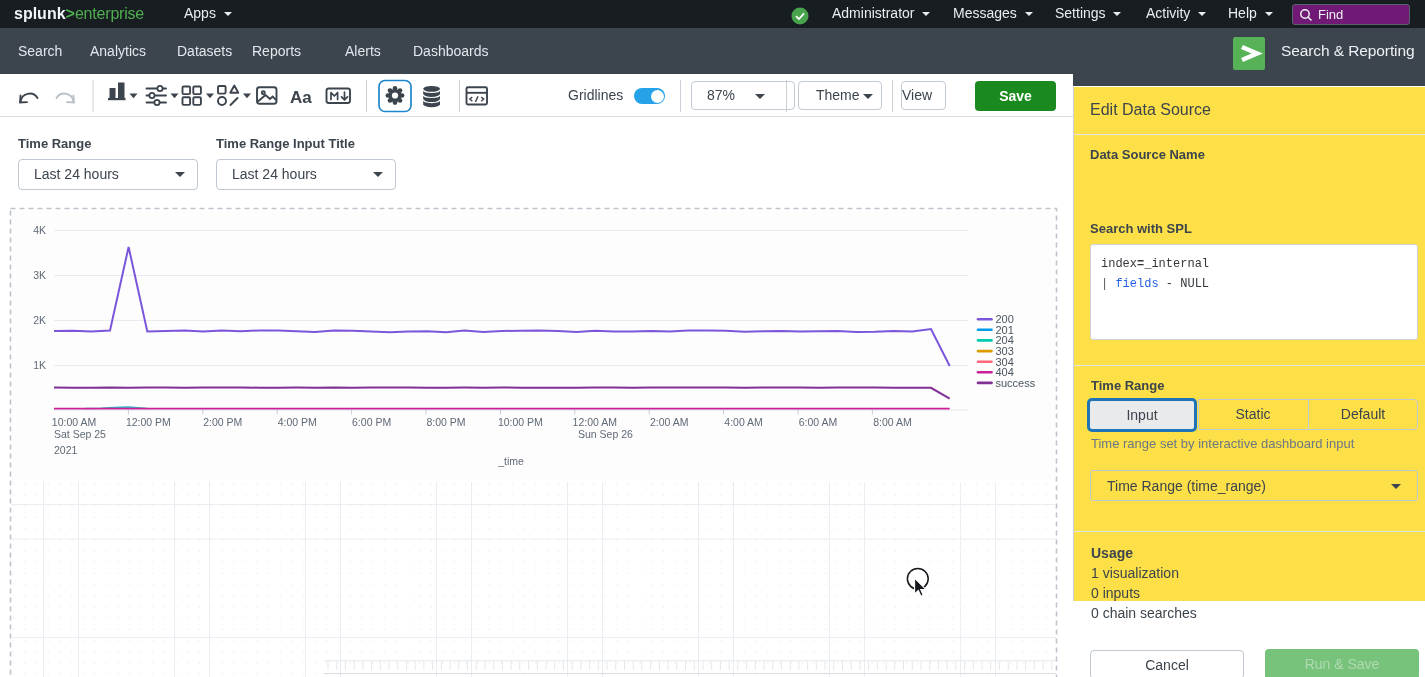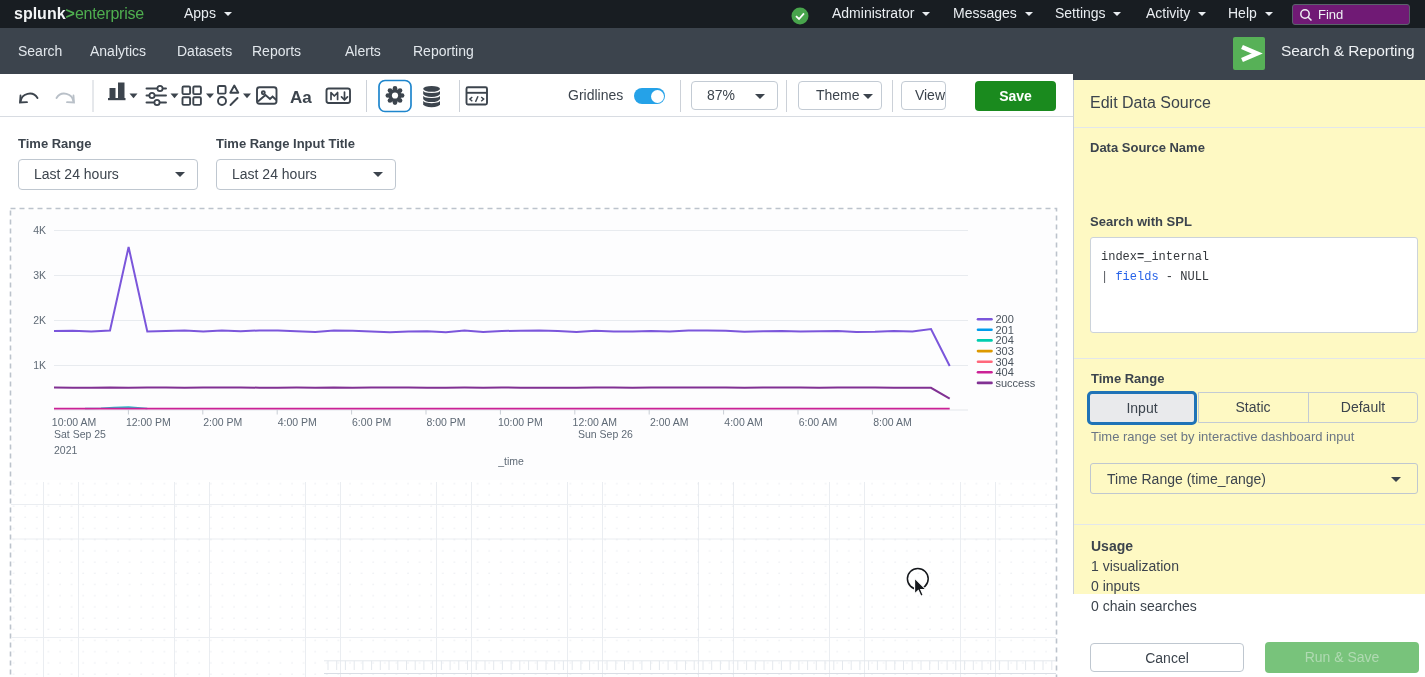--- a/index.html
+++ b/index.html
@@ -3,28 +3,28 @@
 <style>
  * {margin:0;padding:0;box-sizing:border-box}
  html,body {width:1425px;height:677px;overflow:hidden;background:#fff;
    font-family:"Liberation Sans",sans-serif}
  .abs {position:absolute}
  .topbar {position:absolute;left:0;top:0;width:1425px;height:28px;background:#181d22}
  .navbar {position:absolute;left:0;top:28px;width:1425px;height:58px;background:#3c444d}
  .navitem {position:absolute;top:0;height:46px;line-height:46px;font-size:14px;color:#e2e7ec;white-space:nowrap}
  .topitem {position:absolute;top:0;height:28px;line-height:27px;font-size:14px;color:#e9edf1;white-space:nowrap}
  .toolbtn {position:absolute;top:81px;height:29px;border:1px solid #c3cbd4;border-radius:4px;
-    background:#fff;color:#3c444d;font-size:14px;text-align:right}
+    background:#fff;color:#3c444d;font-size:14px;text-align:left}
  .tdiv {position:absolute;top:80px;height:32px;width:1px;background:#ccd1d8}
  .lbl {position:absolute;font-size:13px;font-weight:bold;color:#3c444d}
  .dd {position:absolute;height:31px;border:1px solid #bfc7d0;border-radius:4px;background:#fff;
     font-size:14px;color:#3c444d;line-height:29px}
  .ddcaret {position:absolute;right:12px;top:12px;width:0;height:0;
     border-left:5px solid transparent;border-right:5px solid transparent;border-top:5.5px solid #3c444d}
- .panel {position:absolute;left:1073px;top:80px;width:352px;height:514px;background:#fef9c3;
+ .panel {position:absolute;left:1073px;top:87px;width:352px;height:514px;background:#fde047;
     border-left:1px solid #ccd2d9}
  .sep {position:absolute;left:0;width:352px;height:1px;background:#e3e7eb}
  .ptext {position:absolute;font-size:14px;color:#3c444d}
 </style></head>
 <body>
 
 <div class="topbar">
  <div class="topitem" style="left:14px;font-size:16px;line-height:28px">
    <span style="font-weight:bold;color:#f2f4f5">splunk</span><span style="color:#4fae4f;font-weight:bold">&gt;</span><span style="color:#4fae4f;letter-spacing:-0.2px">enterprise</span>
  </div>
@@ -46,21 +46,21 @@
    <span style="position:absolute;left:25px;top:2px;font-size:13px;color:#eef1f4">Find</span>
  </div>
 </div>
 
 <div class="navbar">
  <div class="navitem" style="left:18px">Search</div>
  <div class="navitem" style="left:90px">Analytics</div>
  <div class="navitem" style="left:177px">Datasets</div>
  <div class="navitem" style="left:252px">Reports</div>
  <div class="navitem" style="left:345px">Alerts</div>
- <div class="navitem" style="left:413px">Reporting</div>
+ <div class="navitem" style="left:413px">Dashboards</div>
  <svg class="abs" style="left:1233px;top:8.5px" width="32" height="33">
       <rect width="32" height="33" rx="2" fill="#57b157"></rect>
       <path d="M9 10 L24 16.5 L9 23" fill="none" stroke="#fff" stroke-width="4.6"></path>
     </svg>
  <div class="navitem" style="left:1281px;font-size:15.5px;letter-spacing:-0.1px;color:#eef1f4">Search &amp; Reporting</div>
 </div>
 
 <div class="abs" style="left:0;top:74px;width:1073px;height:43px;background:#fff;border-bottom:1px solid #d8dce2"></div>
 <svg class="abs" style="left:0;top:74" width="1073" height="43" viewBox="0 0 1073 43" xmlns="http://www.w3.org/2000/svg">
 <g stroke="#3c444d" fill="none" stroke-width="1.9" stroke-linecap="round">
@@ -141,21 +141,21 @@
  <path d="M472.3 23 L469.8 25.1 L472.3 27.2"></path>
  <path d="M481.2 23 L483.7 25.1 L481.2 27.2"></path>
  <path d="M478 22.3 L475.5 27.9"></path>
 </g>
 </svg>
 <div class="abs" style="left:568px;top:74px;height:43px;line-height:43px;font-size:14px;color:#3c444d">Gridlines</div>
 <div class="abs" style="left:634px;top:88px;width:31px;height:16px;border-radius:8px;background:#25a2e8">
   <div class="abs" style="right:1.5px;top:1.5px;width:13px;height:13px;border-radius:50%;background:#fff"></div>
 </div>
 <div class="tdiv" style="left:680px"></div>
-<div class="toolbtn" style="left:691px;width:87px;text-align:center">
+<div class="toolbtn" style="left:691px;width:104px;text-align:center">
   <span style="position:absolute;left:15px;top:5px">87%</span>
   <span style="position:absolute;left:63px;top:12px;width:0;height:0;border-left:5px solid transparent;border-right:5px solid transparent;border-top:5.5px solid #3c444d"></span>
 </div>
 <div class="tdiv" style="left:786px"></div>
 <div class="toolbtn" style="left:798px;width:84px">
   <span style="position:absolute;left:17px;top:5px">Theme</span>
   <span style="position:absolute;left:64px;top:12px;width:0;height:0;border-left:5px solid transparent;border-right:5px solid transparent;border-top:5.5px solid #3c444d"></span>
 </div>
 <div class="tdiv" style="left:892px"></div>
 <div class="toolbtn" style="left:901px;width:45px;line-height:27px">View</div>

